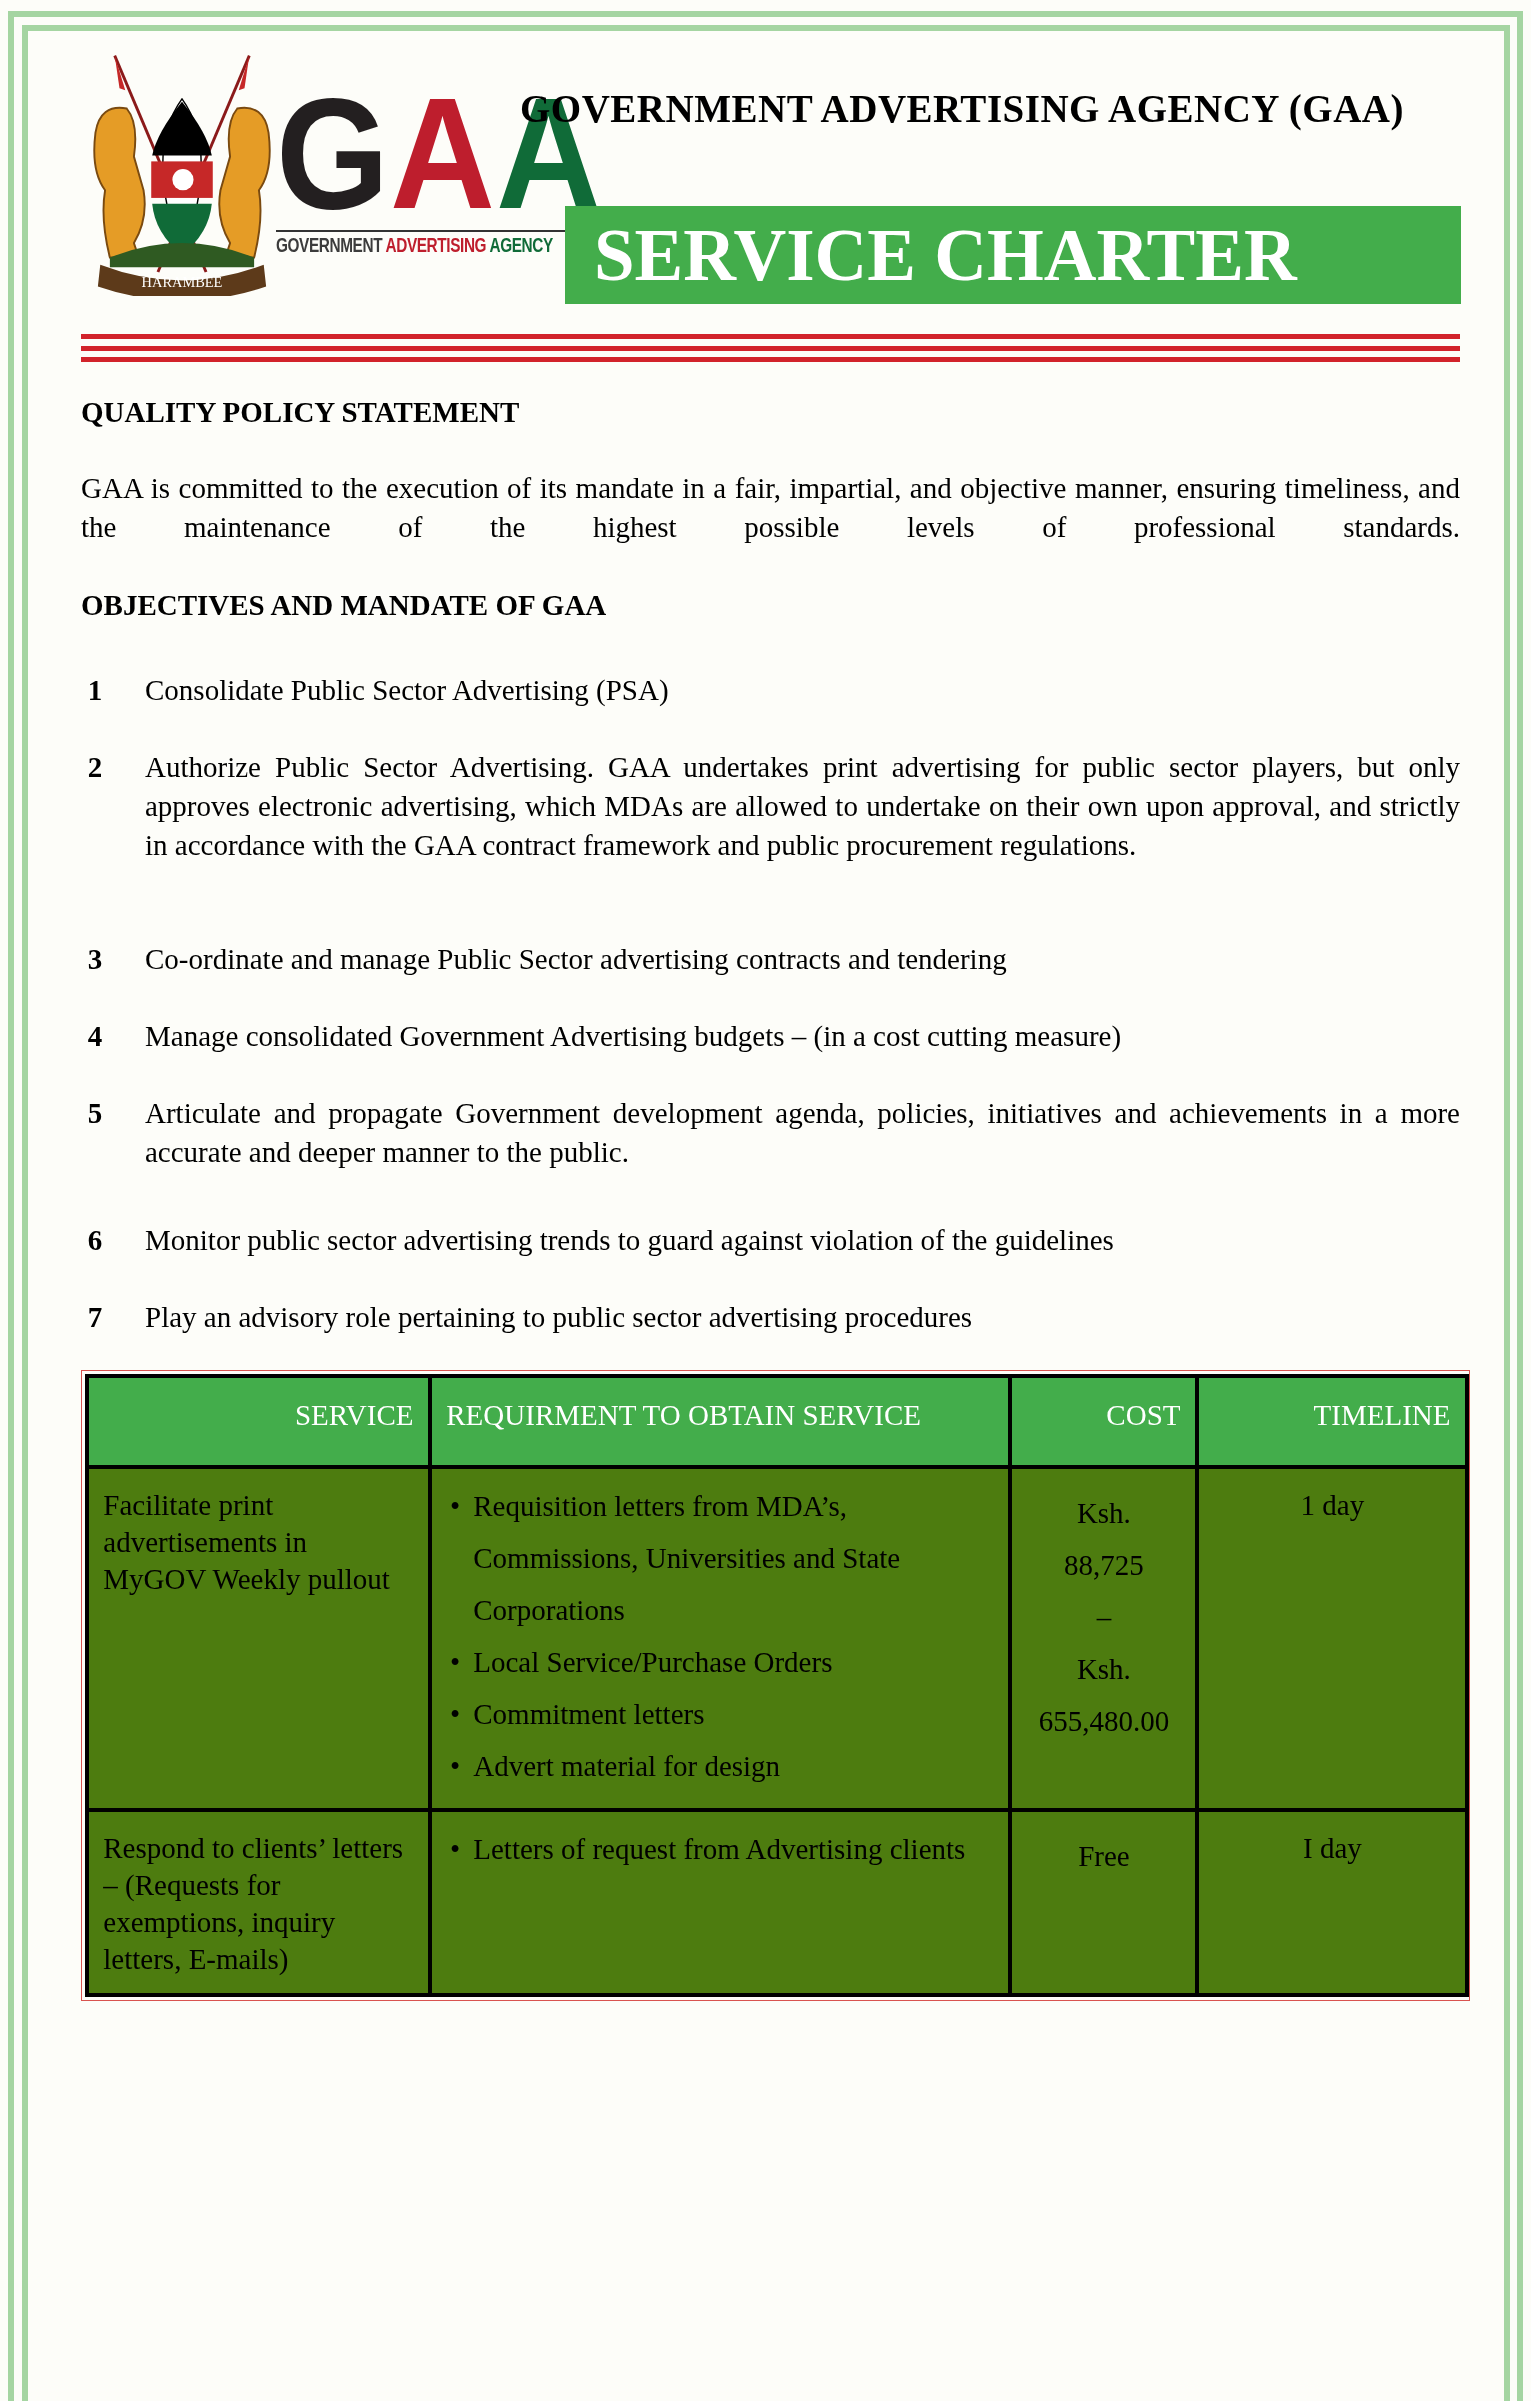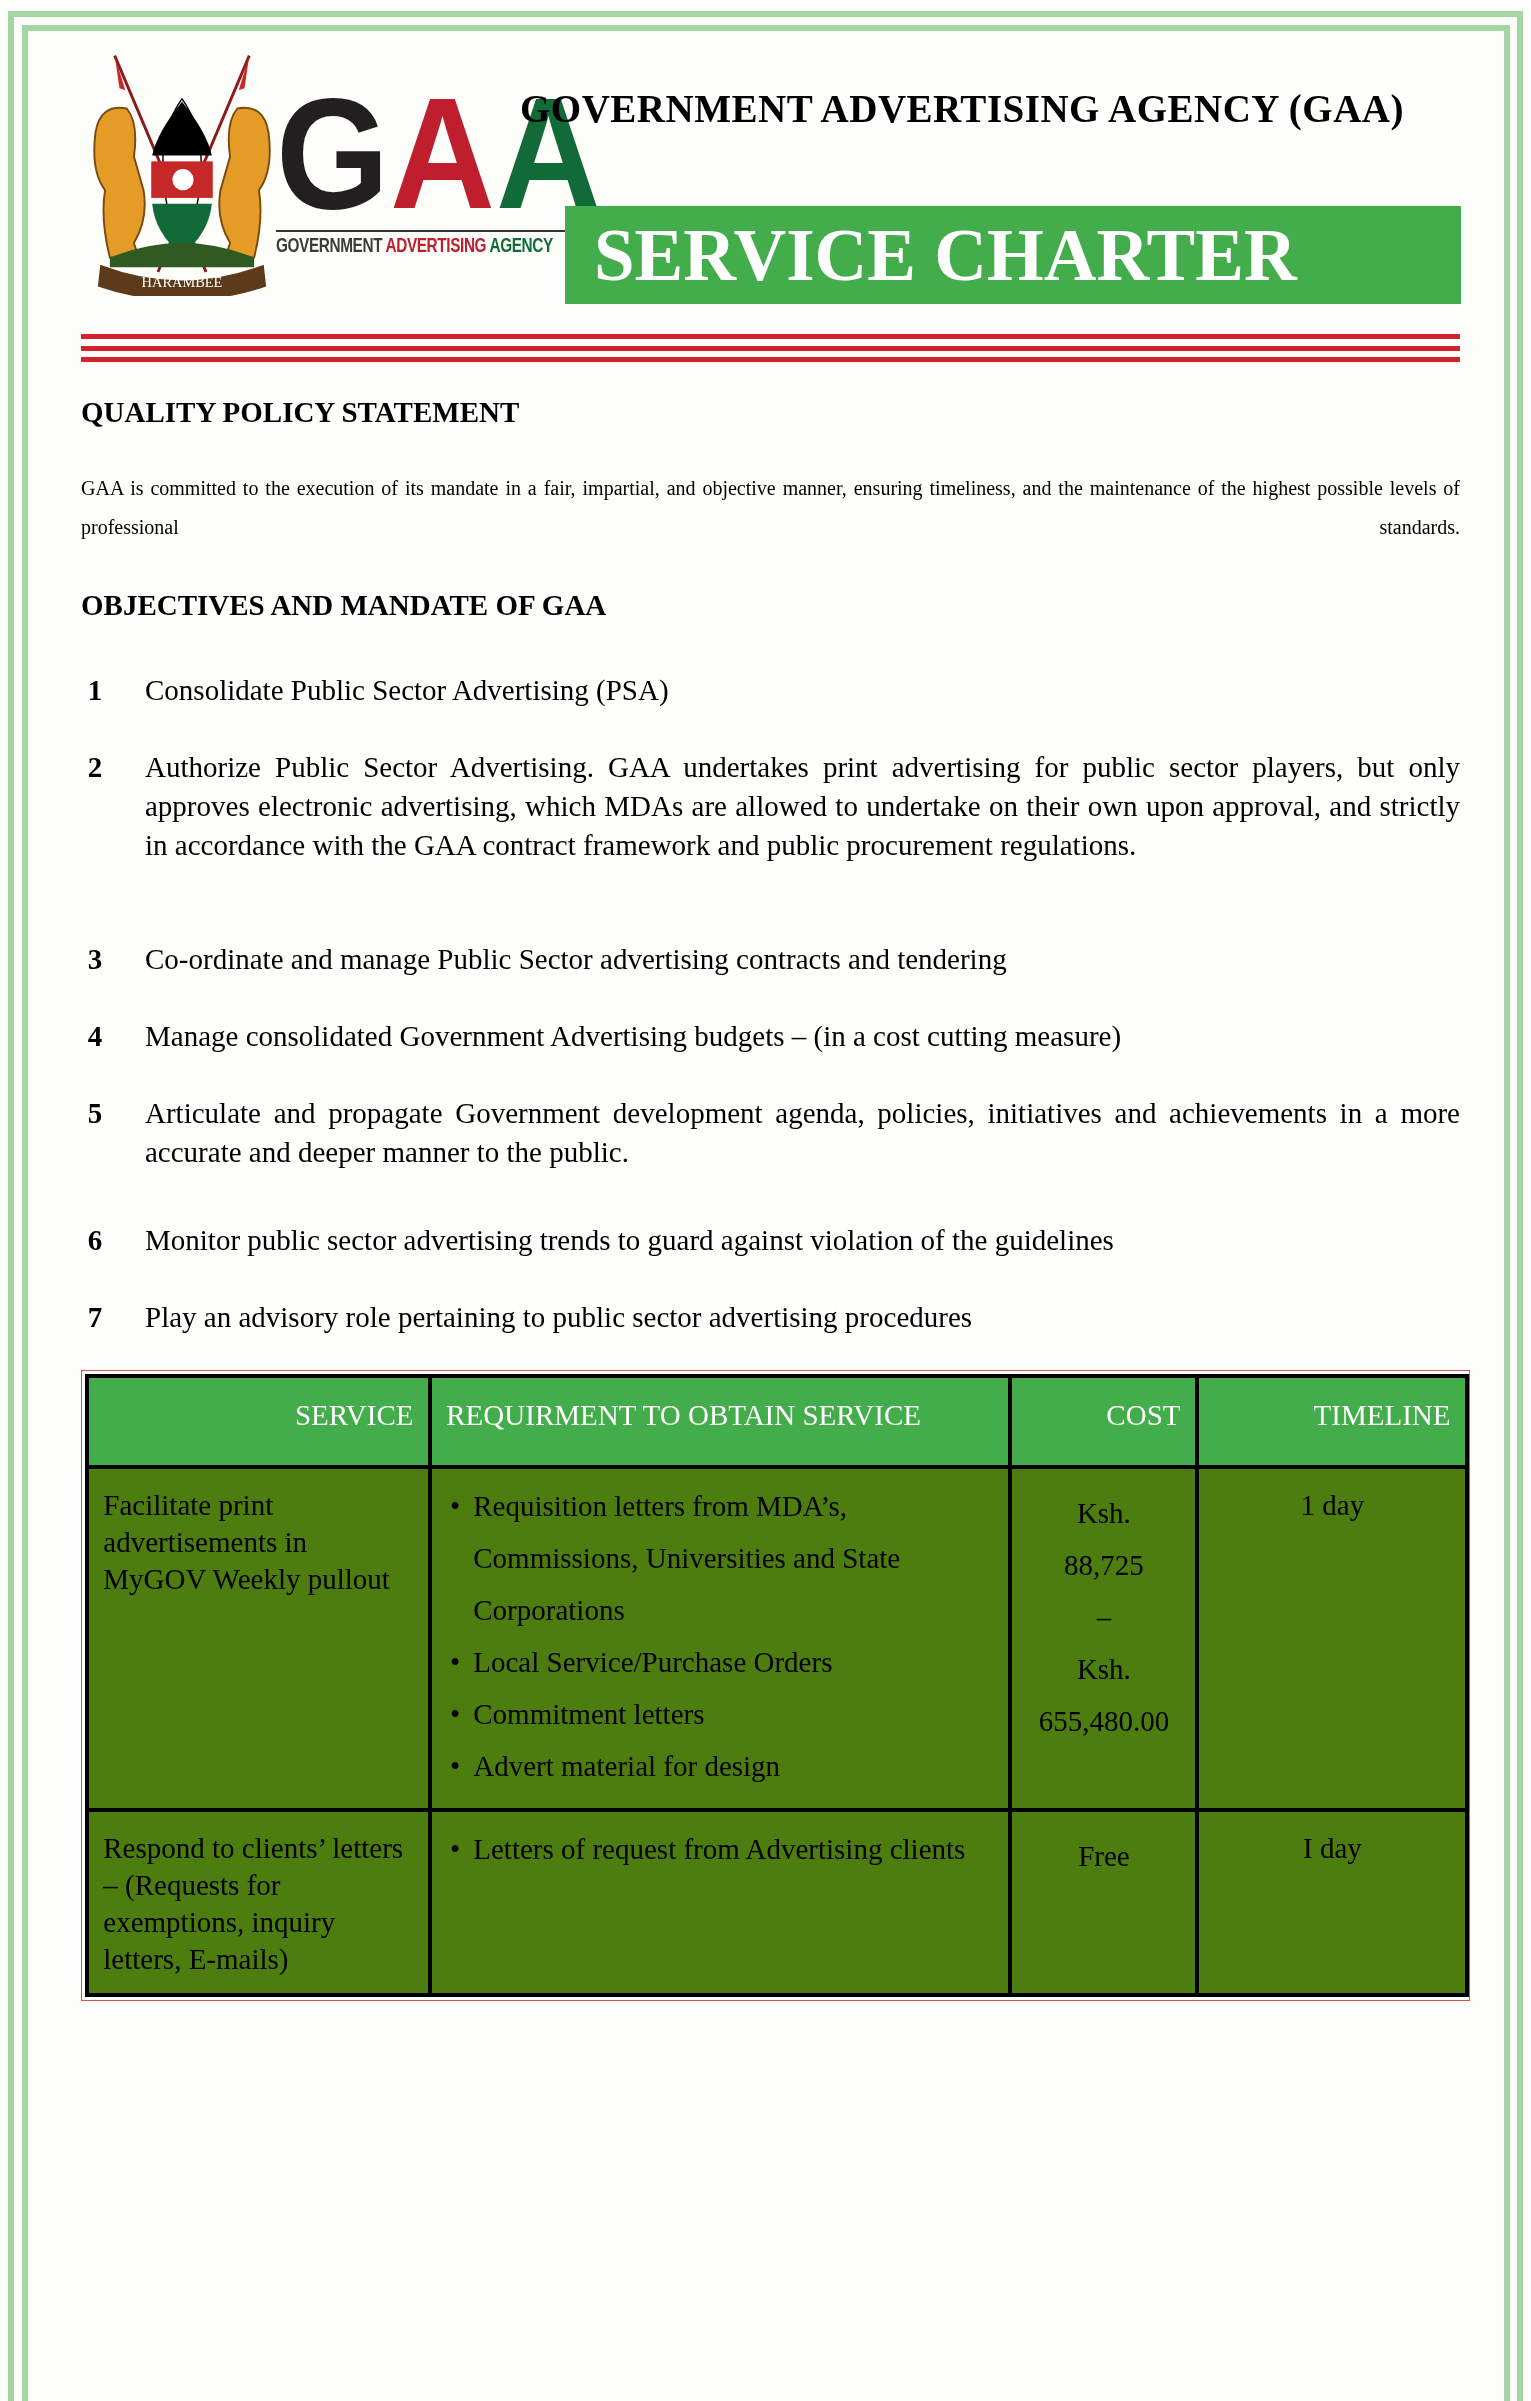--- a/index.html
+++ b/index.html
@@ -26,21 +26,21 @@
 
   .agency-title { position: absolute; left: 439px; top: 86px; width: 1009px; font-weight: 700;
                   font-size: 39px; letter-spacing: 0.5px; white-space: nowrap; }
   .banner { position: absolute; left: 484px; top: 206px; width: 896px; height: 98px; background: #43ad4b; }
   .banner-text { position: absolute; left: 29px; top: 10.6px; color: #fff; font-weight: 700; font-size: 73px; line-height: 77px; white-space: nowrap; }
 
   .red-rule { position: absolute; left: 0; width: 1379px; height: 5.3px; background: #d2232b; }
 
   
   .h-section { position: absolute; left: 0; font-weight: 700; font-size: 29px; white-space: nowrap; }
-  .para { position: absolute; left: 0; width: 1379px; font-size: 20px; line-height: 39px; text-align: justify; }
+  .para { position: absolute; left: 0; width: 1379px; font-size: 29px; line-height: 39px; text-align: justify; }
   .para-last::after { content: ""; display: inline-block; width: 100%; }
 
   .obj { position: absolute; left: 0; width: 1379px; display: flex; font-size: 29px; line-height: 39px; }
   .obj-num { width: 64px; flex: 0 0 64px; font-weight: 700; padding-left: 6.7px; box-sizing: border-box; }
   .obj-text { flex: 1; text-align: justify; }
 
   
   .table-wrap { position: absolute; left: 0; top: 1370px; width: 1389px; border: 1.9px solid #d9534f; box-sizing: border-box; padding: 2.9px 1.9px 2.9px 2.9px; }
   table.svc { border-collapse: collapse; width: 100%; table-layout: fixed; font-size: 29px; line-height: 38px; }
   table.svc th, table.svc td { border: 4.3px solid #000; vertical-align: top; }

